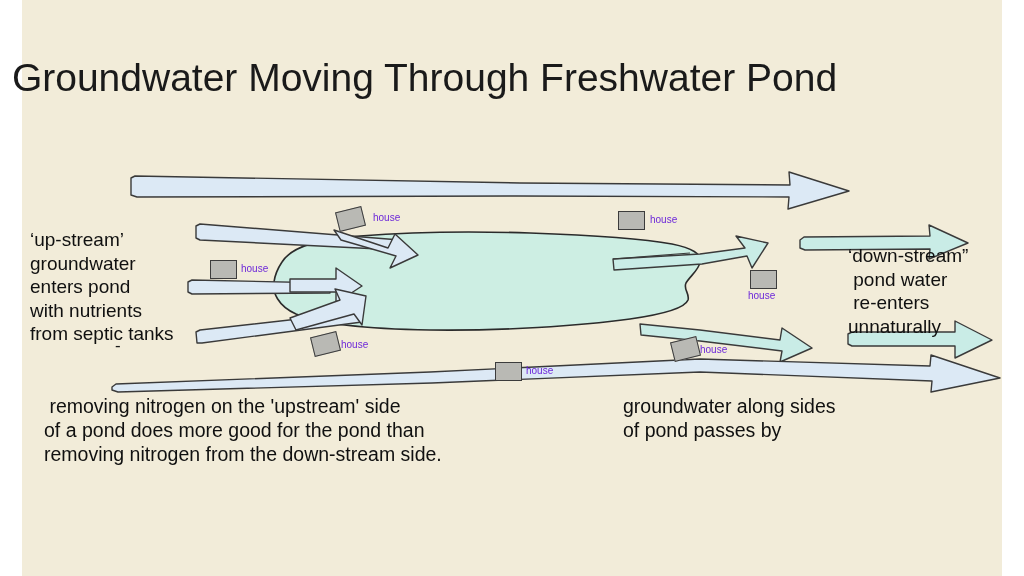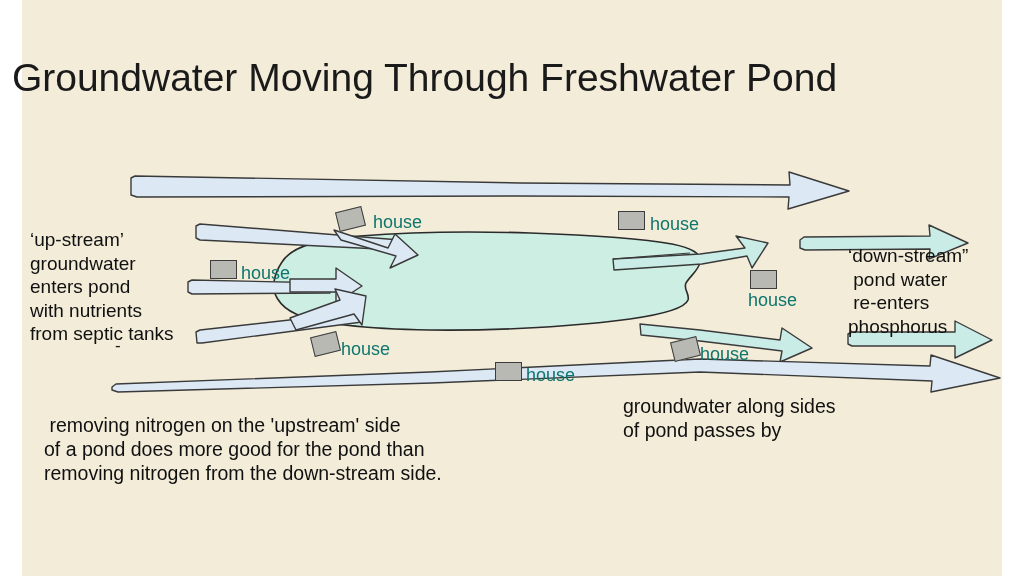--- a/index.html
+++ b/index.html
@@ -35,36 +35,36 @@
   .txtblock{
     position:absolute;
     color:#101010;
     font-size:19px;
     line-height:23.5px;
     white-space:pre;
   }
   #left-text{ left:30px; top:228px; }
   #left-dash{ position:absolute; left:115px; top:336px; font-size:17px; color:#1a1a1a; }
   #right-text{ left:848px; top:244px; }
-  #bottom-left-text{ left:44px; top:394px; font-size:19.5px; line-height:24px;margin-top:19px;}
+  #bottom-left-text{ left:44px; top:394px; font-size:19.5px; line-height:24px;}
   #bottom-right-text{ left:588px; top:394px; font-size:19.5px; line-height:24px;margin-left:35px;}
   #pond-text{
     position:absolute;
     left:413px; top:244px;
     width:216px;
     text-align:center;
     font-size:15.5px;
     line-height:18.5px;
     color:#101010;
     white-space:pre;
   }
   .house-label{
     position:absolute;
-    font-size:18px;
-    color:#0f766e;
+    font-size:10px;
+    color:#6d28d9;
     white-space:nowrap;
   }
   .house-box{
     position:absolute;
     background:#b9b9b4;
     border:1.2px solid #3c3c3c;
   }
   .house-box.tilt{ transform:rotate(-14deg); }
   svg{ position:absolute; left:0; top:0; }
 </style>
@@ -150,21 +150,21 @@
 
   <div class="txtblock" id="left-text">‘up-stream’
 groundwater
 enters pond
 with nutrients
 from septic tanks</div>
   <div id="left-dash">-</div>
   <div class="txtblock" id="right-text">‘down-stream”
  pond water
  re-enters
-phosphorus</div>
+unnaturally</div>
   <div class="txtblock" id="bottom-left-text"> removing nitrogen on the 'upstream' side
 of a pond does more good for the pond than
 removing nitrogen from the down-stream side.</div>
   <div class="txtblock" id="bottom-right-text">groundwater along sides
 of pond passes by</div>
 
   <div id="houses">
       <div class="house-box tilt" style="left: 337px; top: 209px; width: 25px; height: 18px; background: rgb(185, 185, 180); border-color: rgb(60, 60, 60);"></div>
       <div class="house-label" style="left: 373px; top: 212px;">house</div>
       <div class="house-box" style="left: 618px; top: 211px; width: 25px; height: 17px; background: rgb(185, 185, 180); border-color: rgb(60, 60, 60);"></div>

